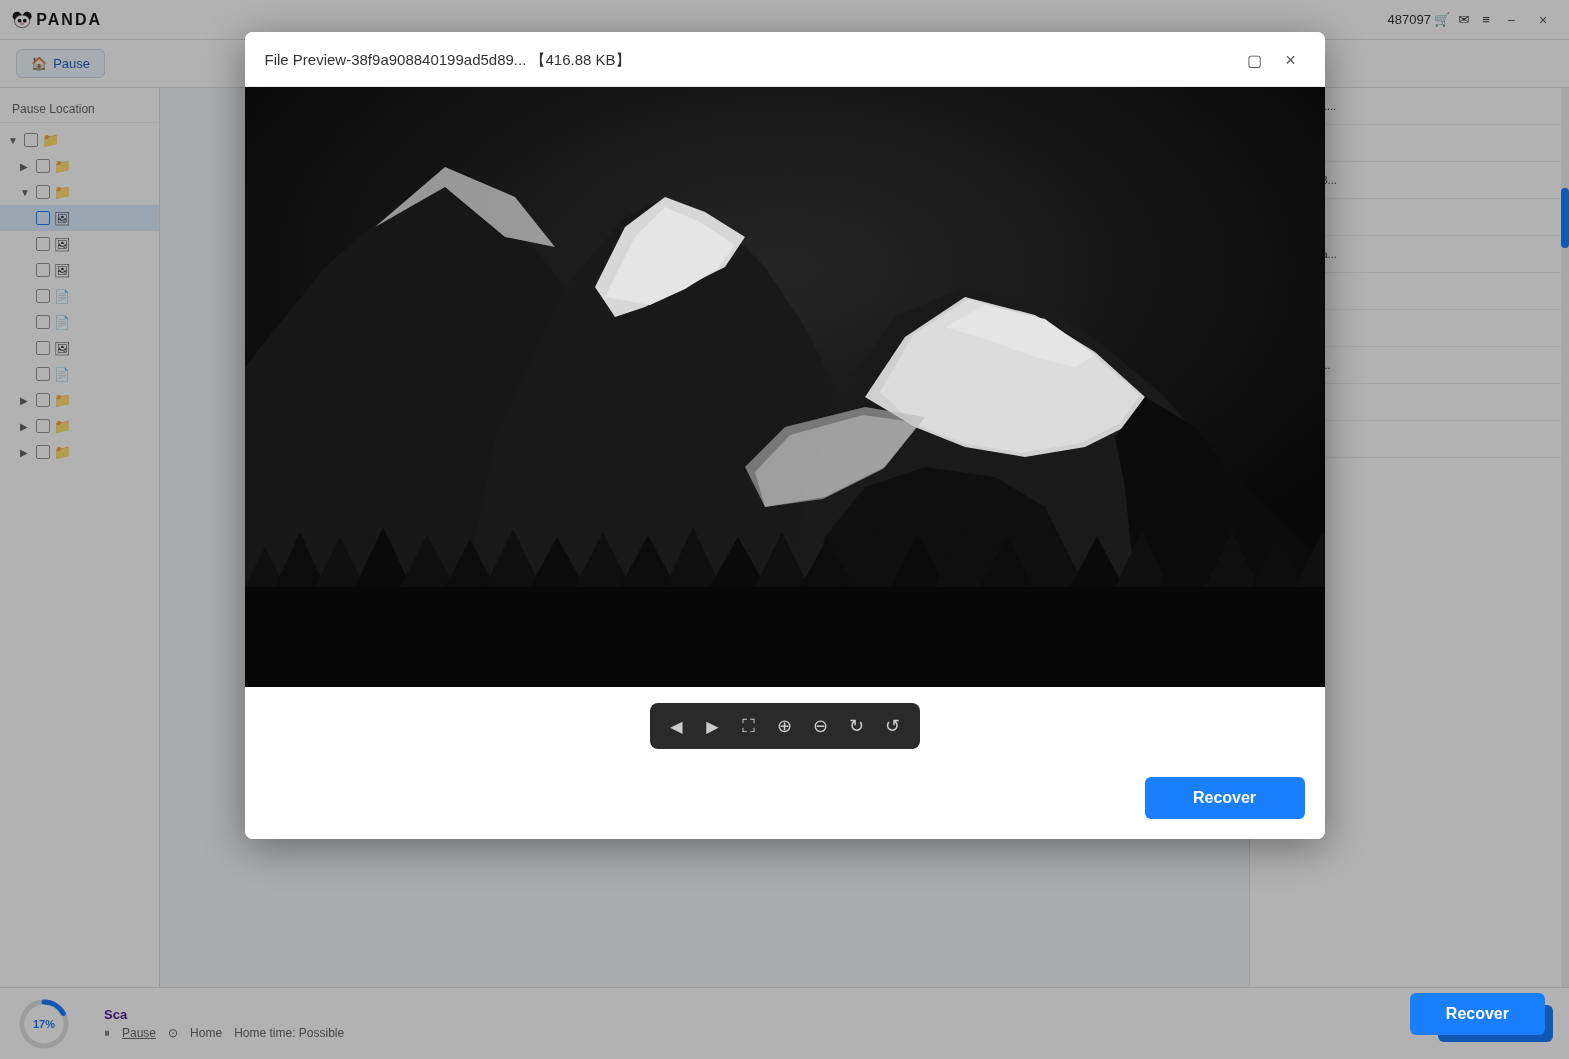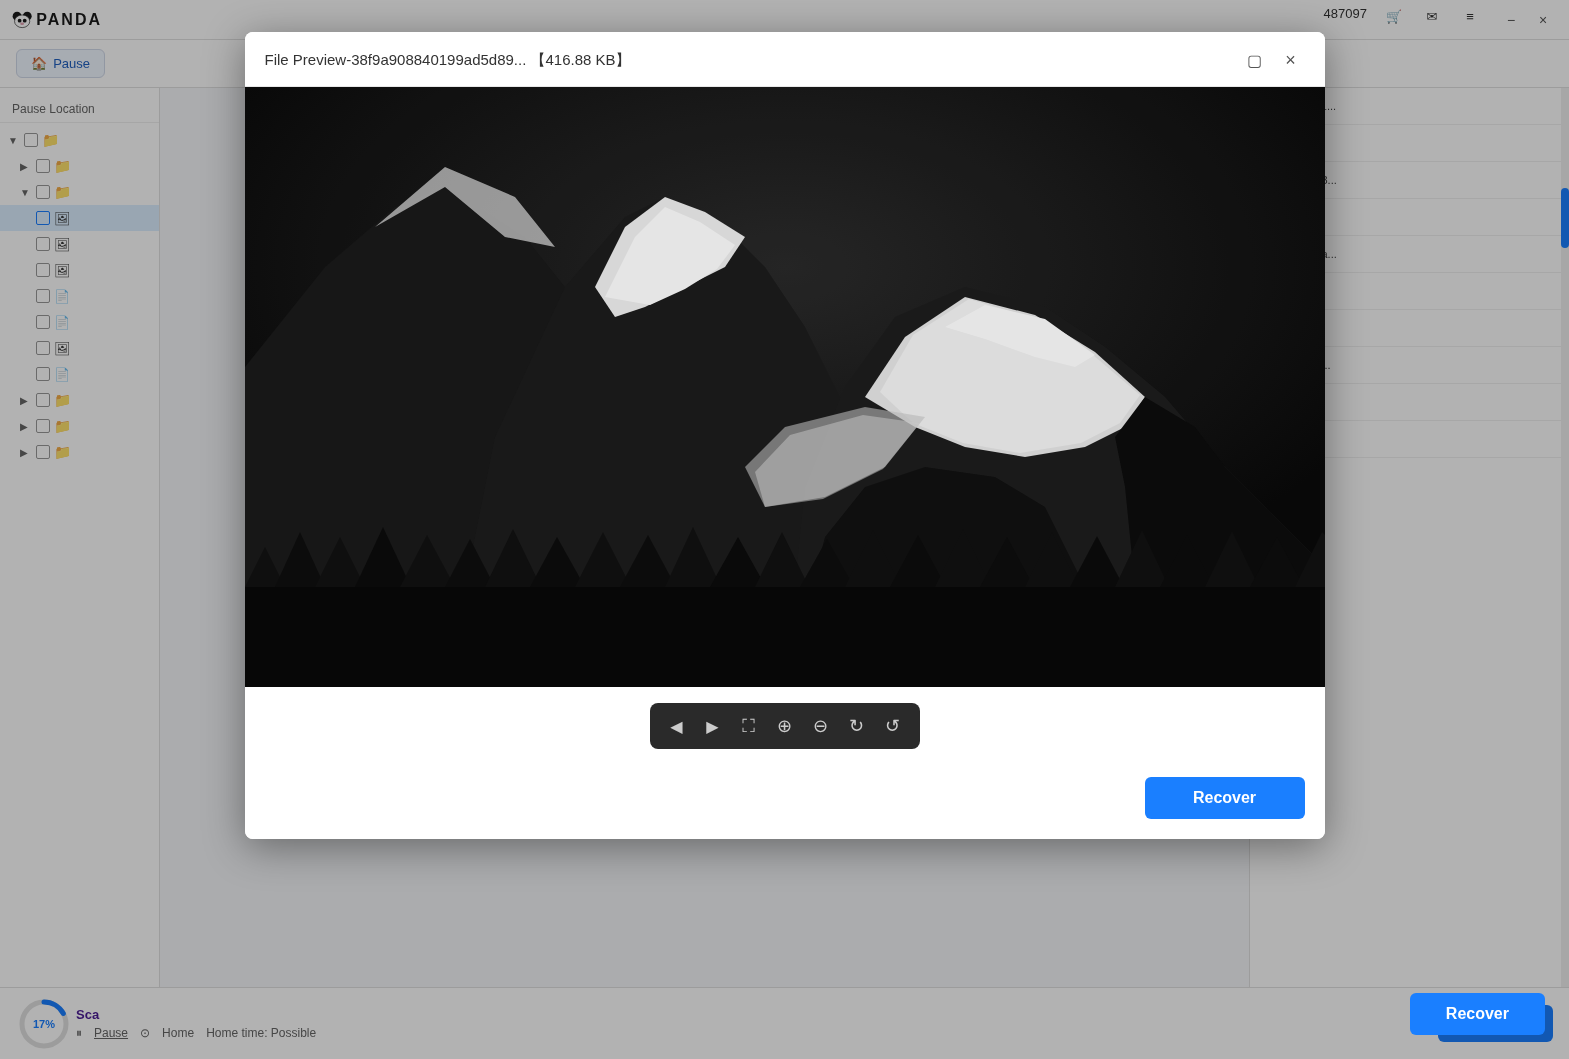--- a/index.html
+++ b/index.html
@@ -40,21 +40,21 @@
 
     .app-logo {
       width: 90px;
       height: 28px;
       display: flex;
       align-items: center;
     }
 
     .app-titlebar-right {
       display: flex;
-      gap: 16px;
+      align-items: center;
       font-size: 13px;
       color: #333;
     }
 
     .titlebar-icon {
       width: 22px;
       height: 22px;
       display: flex;
       align-items: center;
       justify-content: center;
@@ -221,21 +221,21 @@
       position: absolute;
       bottom: 0;
       left: 0;
       right: 0;
       height: 72px;
       background: #ffffff;
       border-top: 1px solid #e0e0e0;
       display: flex;
       align-items: center;
       padding: 0 16px;
-      gap: 4px;
+      gap: 32px;
     }
 
     .progress-circle {
       width: 56px;
       height: 56px;
       position: relative;
     }
 
     .progress-circle svg {
       transform: rotate(-90deg);

